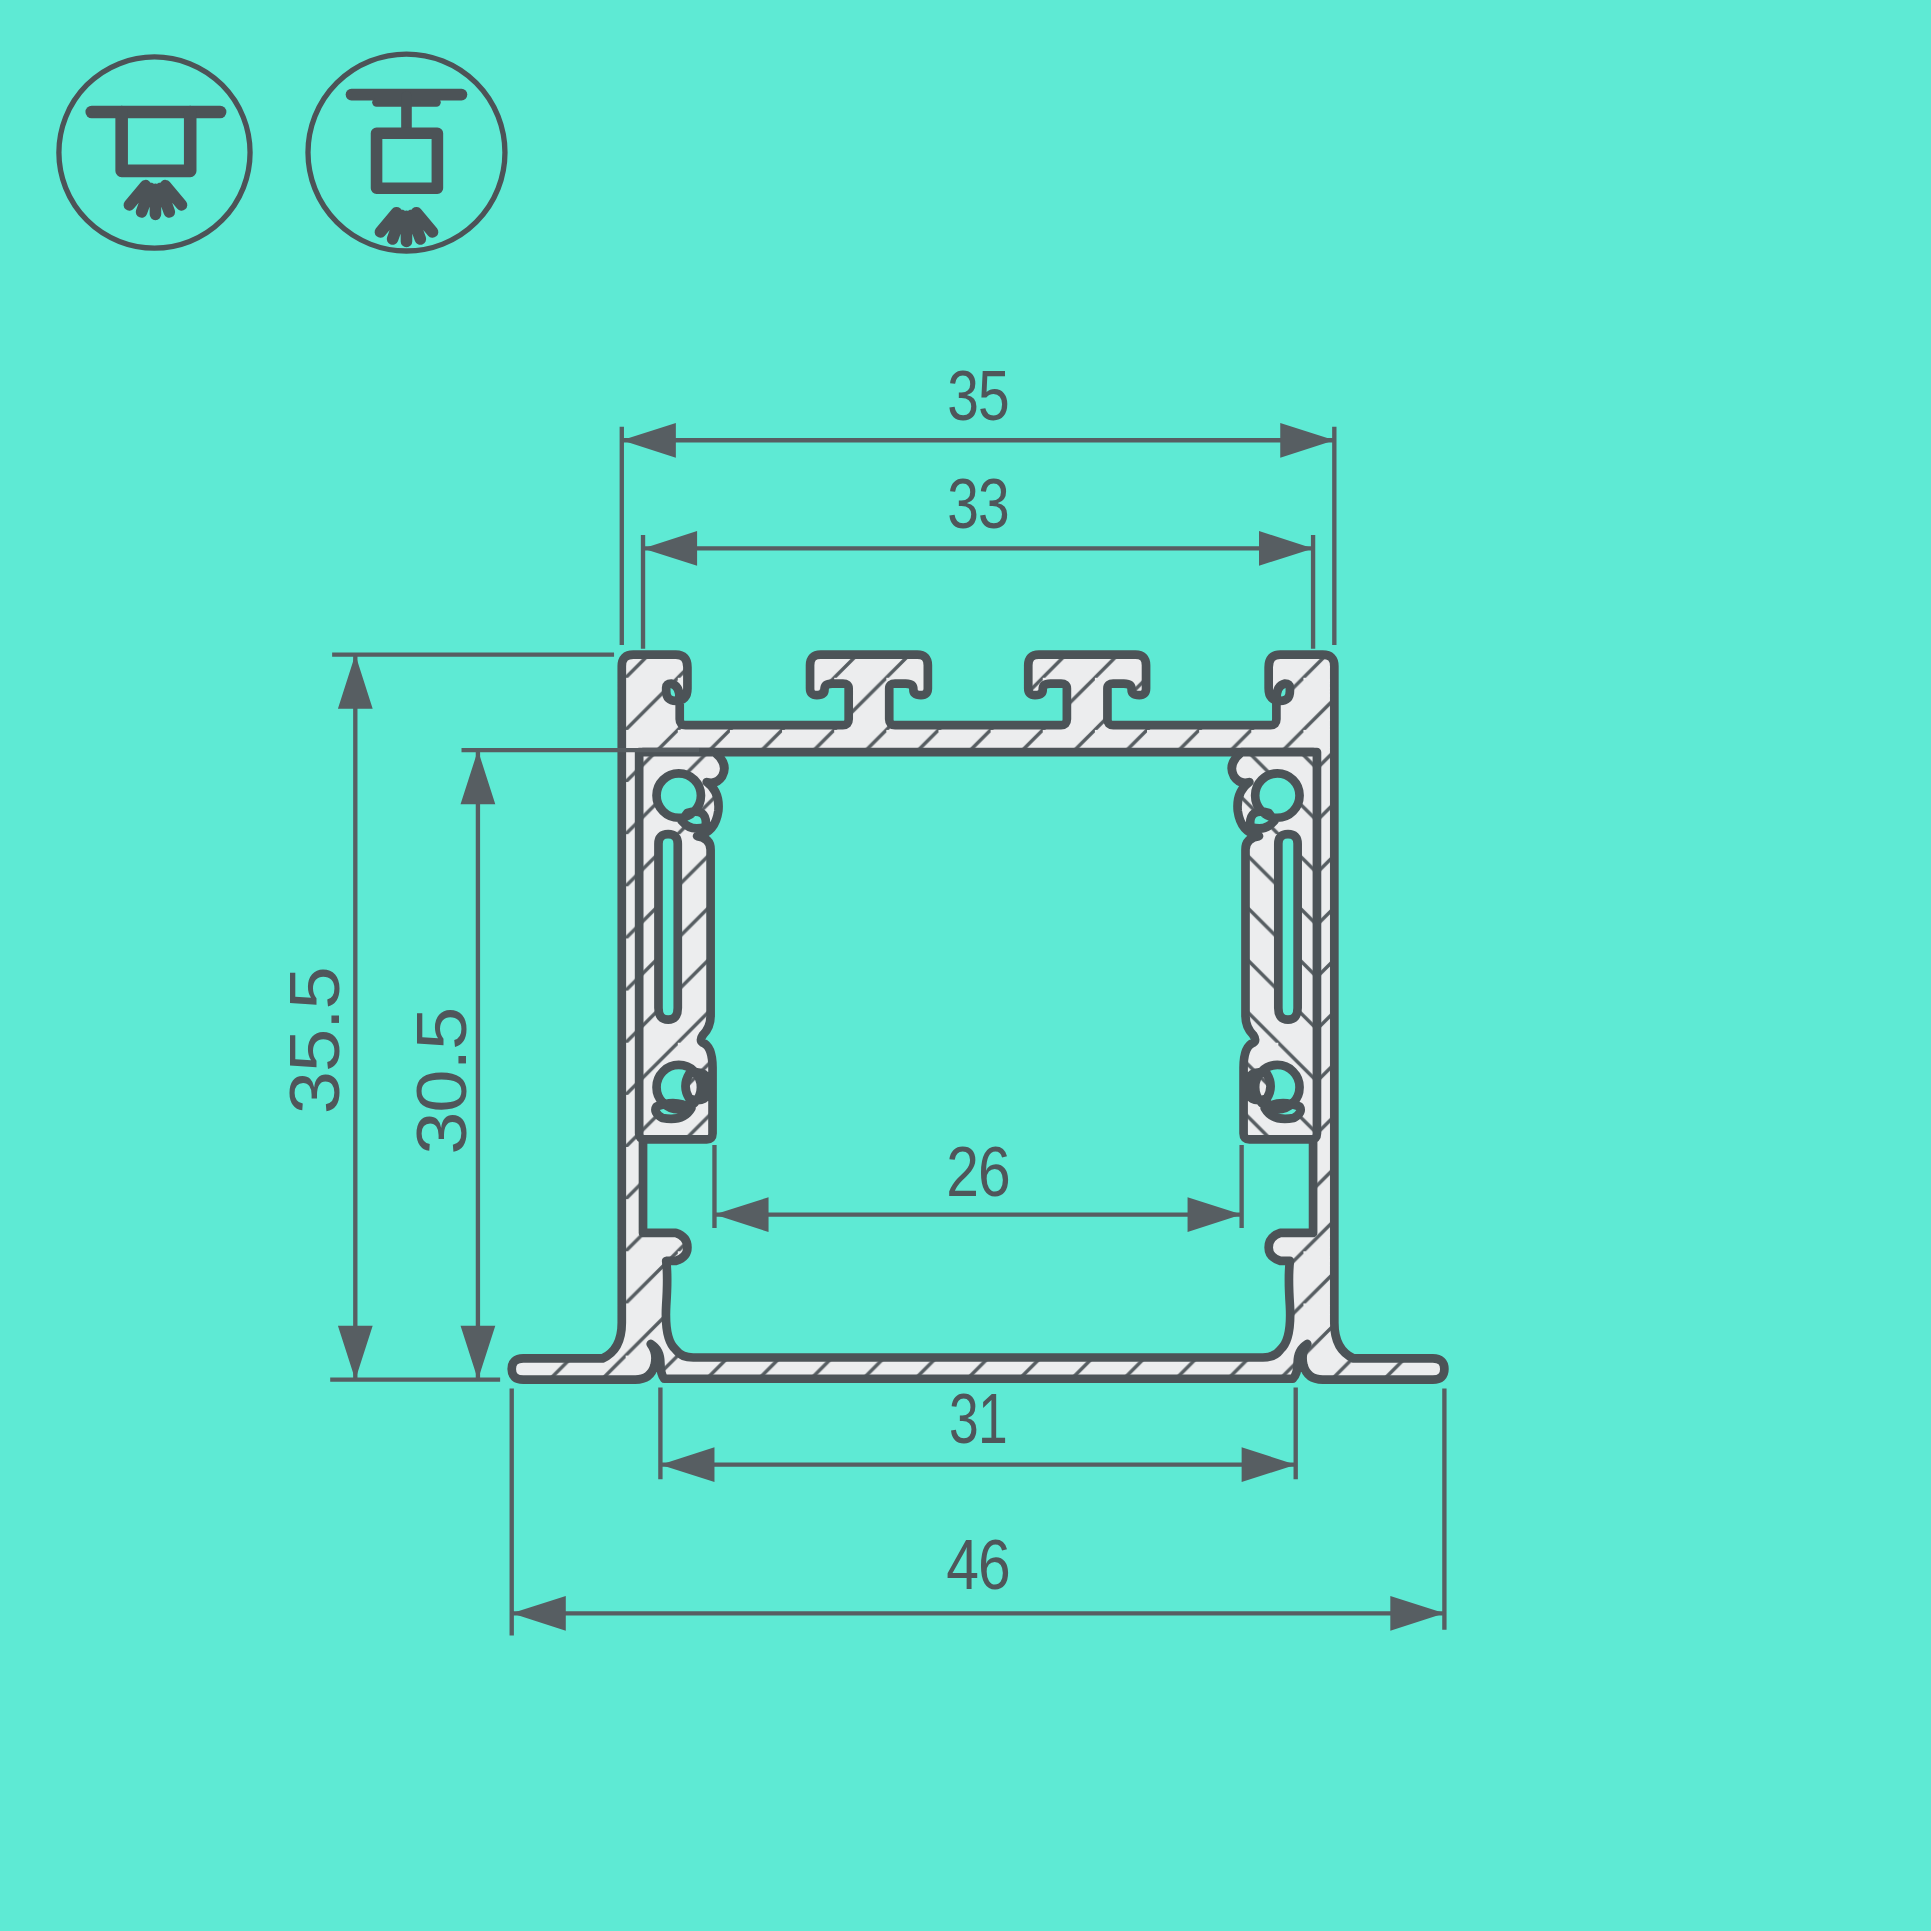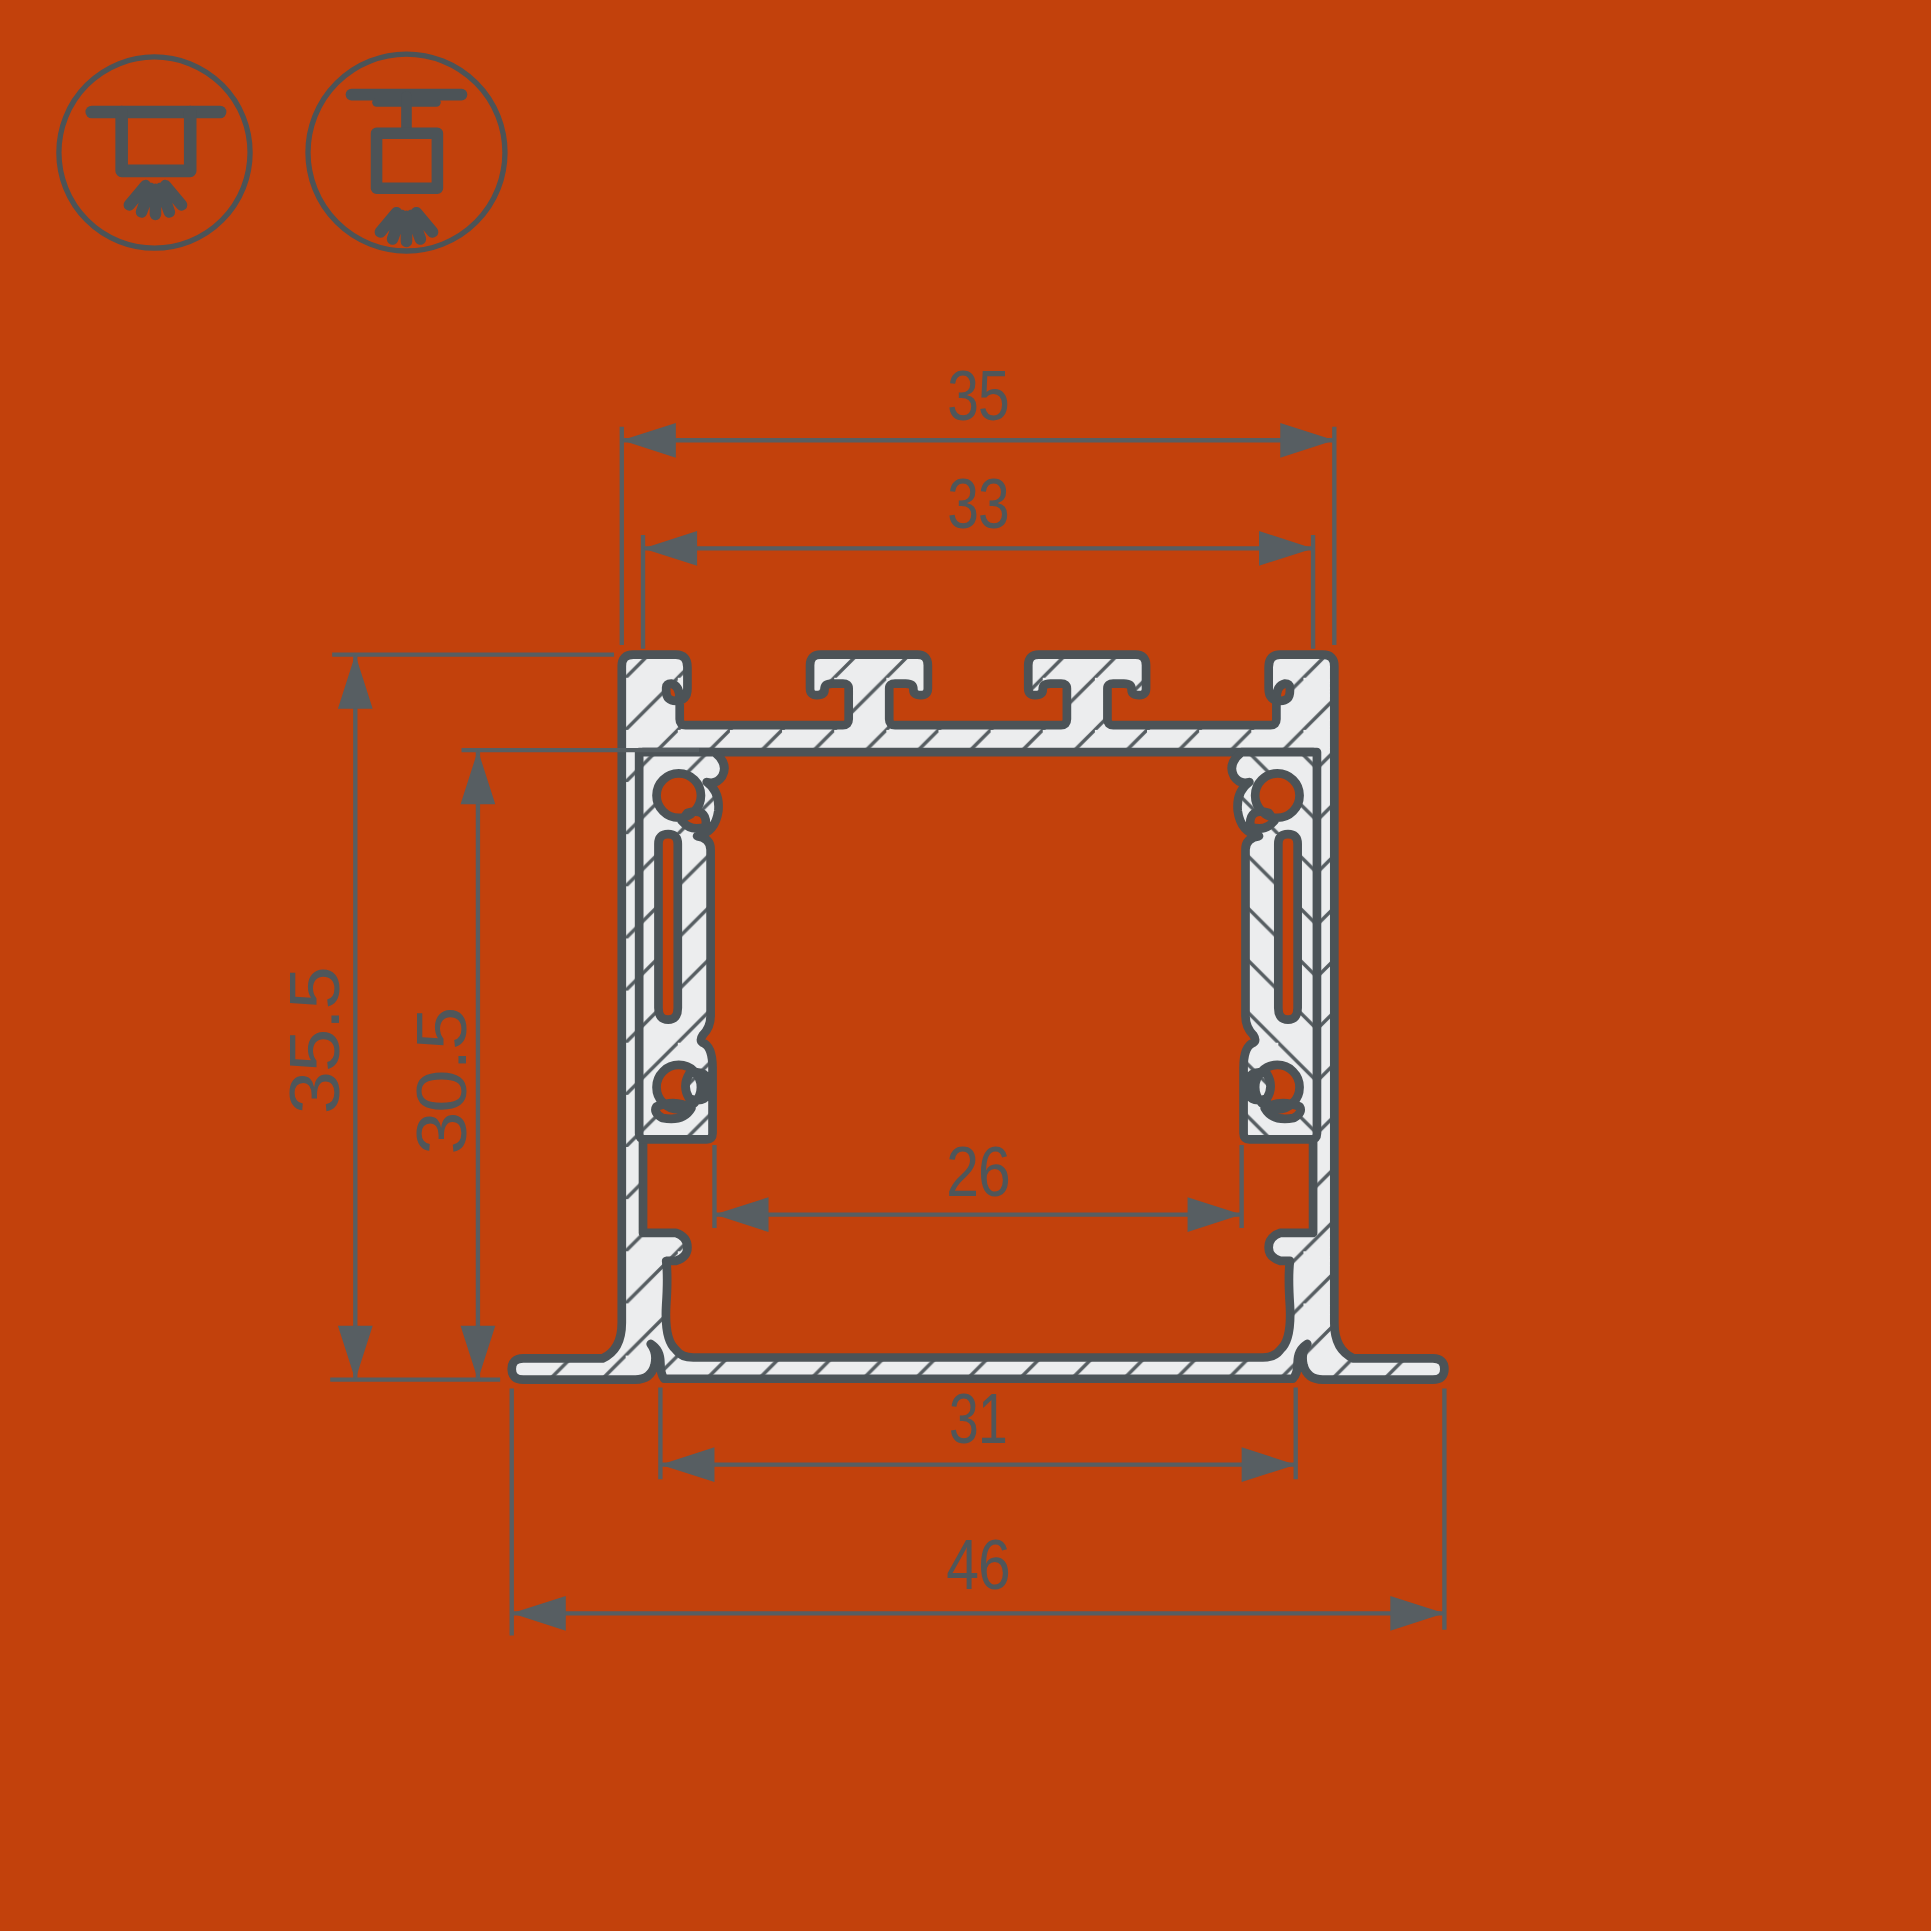--- a/index.html
+++ b/index.html
@@ -1,16 +1,16 @@
 <!DOCTYPE html>
 <html><head>
 <meta charset="utf-8">
 <style>
   html,body{margin:0;padding:0;background:#ffffff;}
-  .page{position:relative;width:1931px;height:1931px;background:#c2410c;overflow:hidden;
+  .page{position:relative;width:1931px;height:1931px;background:#5eead4;overflow:hidden;
         font-family:"Liberation Sans", sans-serif;}
   svg{display:block;}
   .metal{fill:url(#hatch);stroke:#4C5357;stroke-width:9;stroke-linejoin:round;fill-rule:evenodd;}
   .thin{stroke:#575E62;stroke-width:4.5;fill:none;stroke-linecap:butt;}
   .arrow{fill:#575E62;stroke:none;}
   .dimtext{fill:#4F565A;font-size:72px;letter-spacing:-1px;}
   .icon-circle{fill:none;stroke:#4C5357;stroke-width:5.5;}
   .glyph{fill:none;stroke:#4C5357;stroke-linecap:round;stroke-linejoin:round;}
 </style>
 </head>

